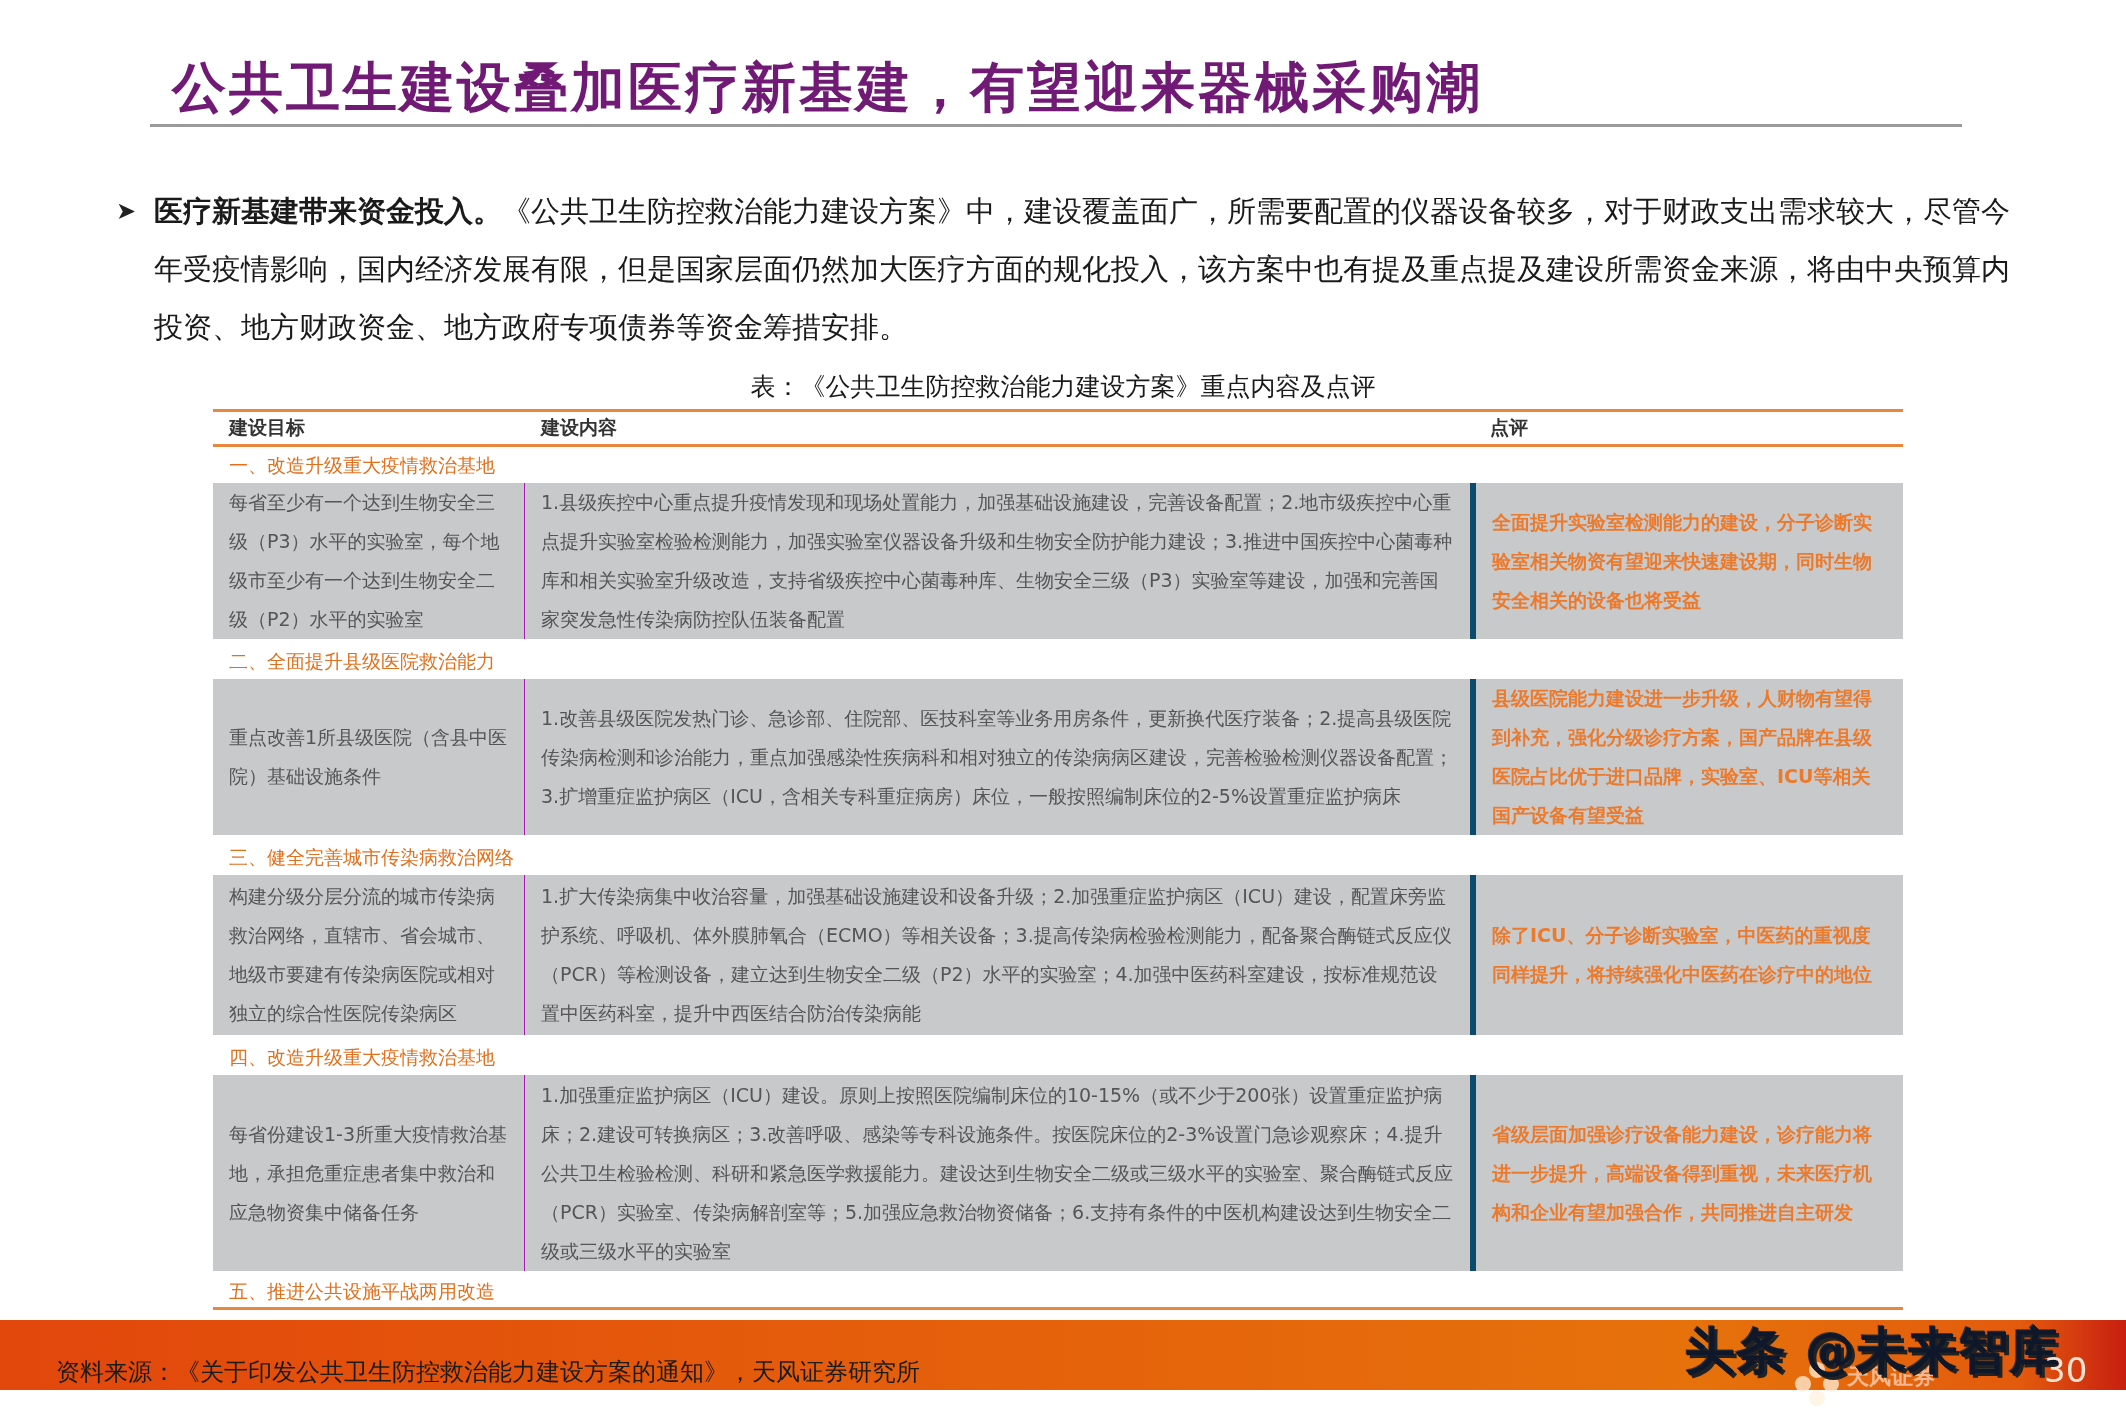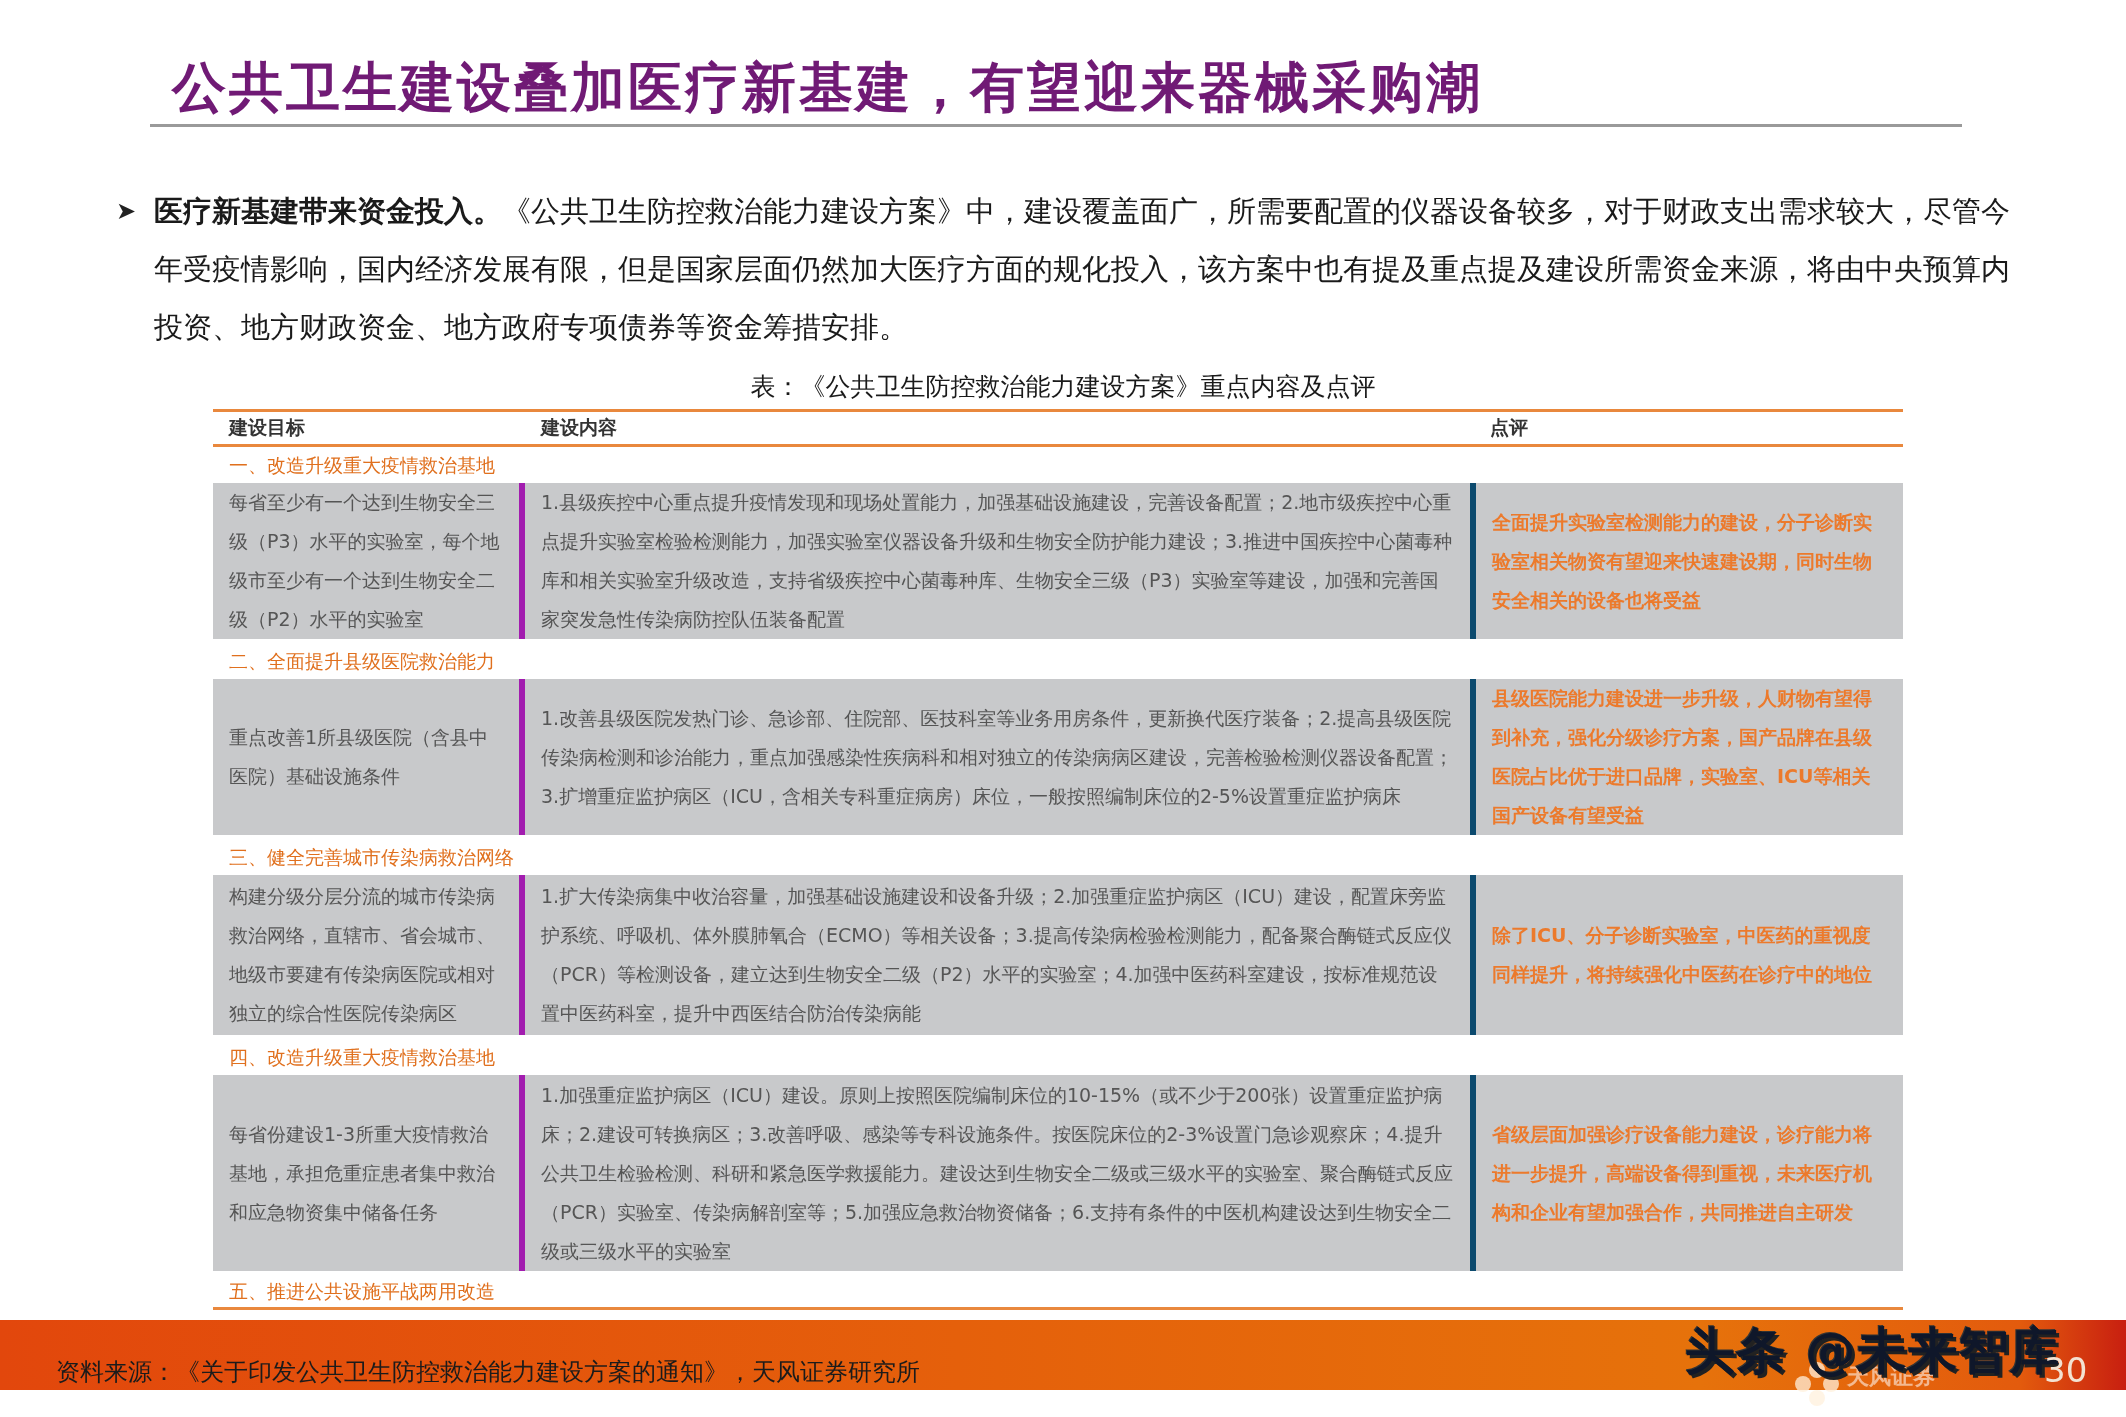--- a/index.html
+++ b/index.html
@@ -48,21 +48,21 @@
     height: 36px; line-height: 36px; padding-left: 16px;
     font-size: 19px; color: #e0701e;
   }
   .row {
     display: flex; background: #c8c9cb; margin-bottom: 4px;
   }
   .row .cell {
     box-sizing: border-box; padding: 0 16px; display: flex; align-items: center;
     font-size: 19px; line-height: 39px; color: #555;
   }
-  .row .cell.goal { width: 312px; border-right: 6px solid #a21caf; }
+  .row .cell.goal { width: 312px; border-right: 1px solid #a21caf; }
   .row .cell.content { width: 951px; border-right: 6px solid #0c4a6e; }
   .row .cell.comment {
     flex: 1; color: #ec7a2c; font-weight: bold; font-size: 19px;
   }
   .footer {
     position: absolute; left: 0; top: 1320px; width: 2126px; height: 70px;
     background: linear-gradient(90deg, #e2470c 0%, #e5600b 45%, #e6720b 80%, #e35b0d 95%, #c81f10 100%);
   }
   .footer-source {
     position: absolute; left: 56px; top: 36px; font-size: 24px; color: #1b1b1b;

